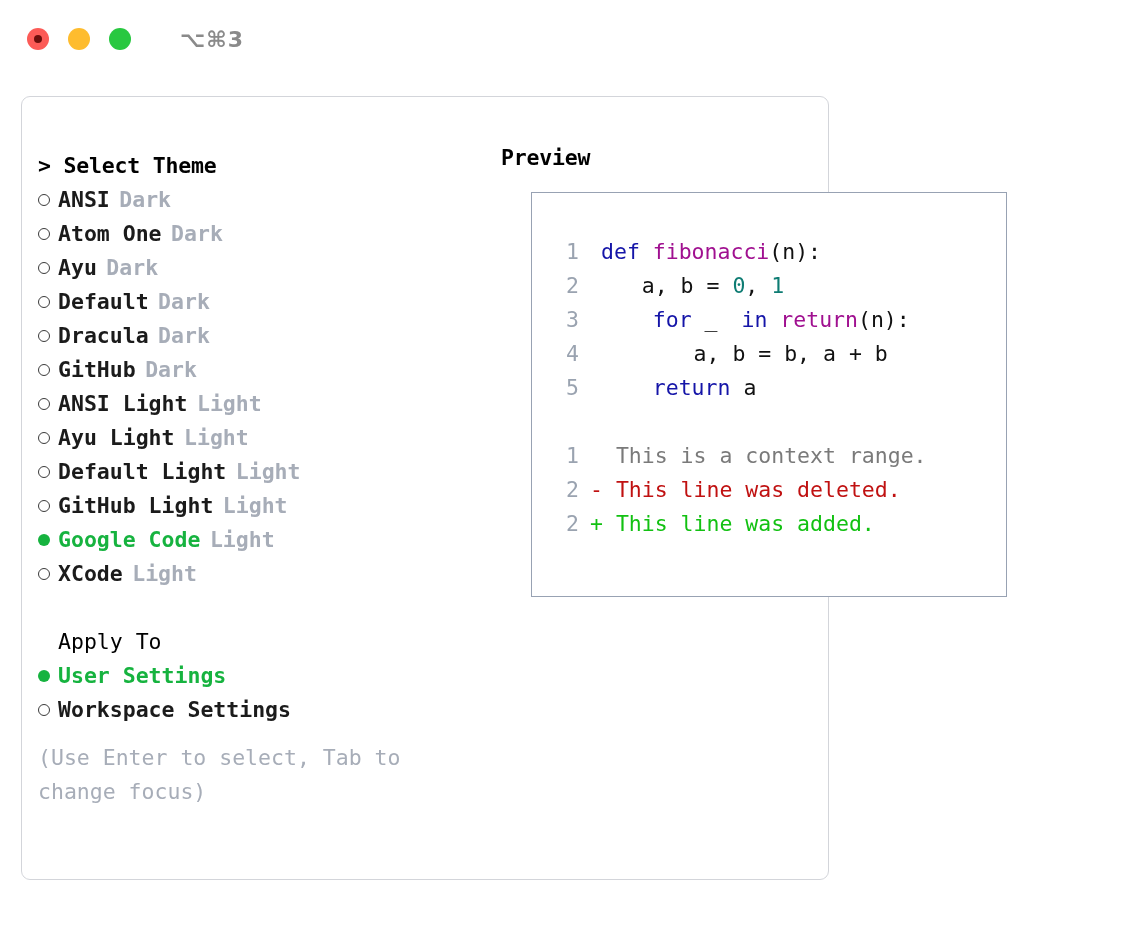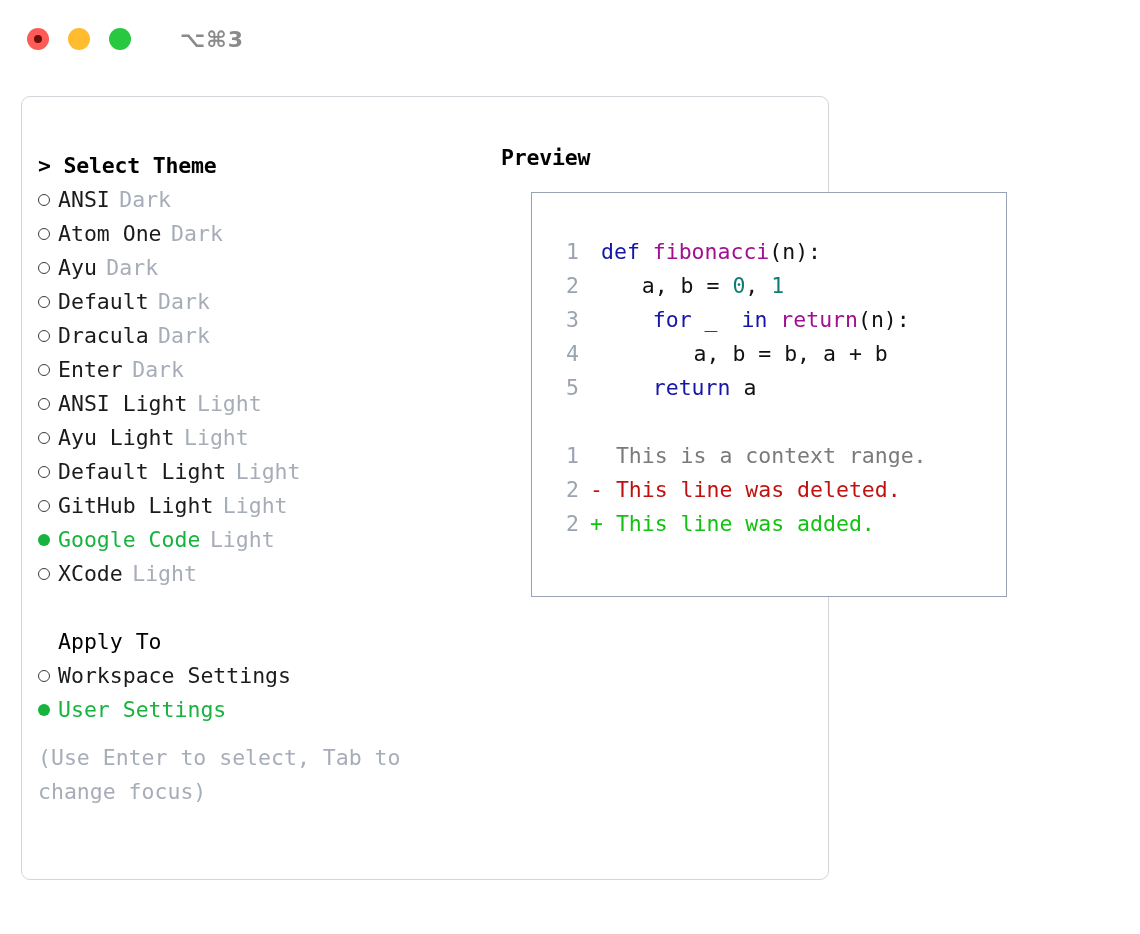--- a/index.html
+++ b/index.html
@@ -112,20 +112,21 @@
     font-weight: 700;
     letter-spacing: -0.2px;
   }
 
   .opt-row {
     display: flex;
     align-items: center;
     font-size: 21.5px;
     line-height: 34px;
     white-space: pre;
+    font-weight: bold;
   }
   .bullet {
     display: inline-block;
     width: 20px;
     flex: 0 0 20px;
     font-size: 21.5px;
     line-height: 34px;
   }
   .bullet-dot {
     position: relative;
@@ -230,36 +231,36 @@
     <div id="theme-column">
 
       <div class="section-title" id="select-theme-title">&gt; Select Theme</div>
 
       <div id="theme-list">
           <div class="opt-row"><span class="bullet bullet-hollow"><span class="bullet-dot"></span></span><span class="opt-name">ANSI</span><span class="opt-kind">Dark</span></div>
           <div class="opt-row"><span class="bullet bullet-hollow"><span class="bullet-dot"></span></span><span class="opt-name">Atom One</span><span class="opt-kind">Dark</span></div>
           <div class="opt-row"><span class="bullet bullet-hollow"><span class="bullet-dot"></span></span><span class="opt-name">Ayu</span><span class="opt-kind">Dark</span></div>
           <div class="opt-row"><span class="bullet bullet-hollow"><span class="bullet-dot"></span></span><span class="opt-name">Default</span><span class="opt-kind">Dark</span></div>
           <div class="opt-row"><span class="bullet bullet-hollow"><span class="bullet-dot"></span></span><span class="opt-name">Dracula</span><span class="opt-kind">Dark</span></div>
-          <div class="opt-row"><span class="bullet bullet-hollow"><span class="bullet-dot"></span></span><span class="opt-name">Enter</span><span class="opt-kind">Dark</span></div>
+          <div class="opt-row"><span class="bullet bullet-hollow"><span class="bullet-dot"></span></span><span class="opt-name">GitHub</span><span class="opt-kind">Dark</span></div>
           <div class="opt-row"><span class="bullet bullet-hollow"><span class="bullet-dot"></span></span><span class="opt-name">ANSI Light</span><span class="opt-kind">Light</span></div>
           <div class="opt-row"><span class="bullet bullet-hollow"><span class="bullet-dot"></span></span><span class="opt-name">Ayu Light</span><span class="opt-kind">Light</span></div>
           <div class="opt-row"><span class="bullet bullet-hollow"><span class="bullet-dot"></span></span><span class="opt-name">Default Light</span><span class="opt-kind">Light</span></div>
           <div class="opt-row"><span class="bullet bullet-hollow"><span class="bullet-dot"></span></span><span class="opt-name">GitHub Light</span><span class="opt-kind">Light</span></div>
           <div class="opt-row selected"><span class="bullet bullet-filled"><span class="bullet-dot"></span></span><span class="opt-name">Google Code</span><span class="opt-kind">Light</span></div>
           <div class="opt-row"><span class="bullet bullet-hollow"><span class="bullet-dot"></span></span><span class="opt-name">XCode</span><span class="opt-kind">Light</span></div>
         </div>
 
       <div class="spacer-row"></div>
 
       <div class="section-title" id="apply-to-title">Apply To</div>
 
       <div id="apply-list">
+          <div class="opt-row selected"><span class="bullet bullet-filled"><span class="bullet-dot"></span></span><span class="opt-name">User Settings</span></div>
           <div class="opt-row"><span class="bullet bullet-hollow"><span class="bullet-dot"></span></span><span class="opt-name">Workspace Settings</span></div>
-          <div class="opt-row selected"><span class="bullet bullet-filled"><span class="bullet-dot"></span></span><span class="opt-name">User Settings</span></div>
         </div>
 
       <div id="hint-text">(Use Enter to select, Tab to change focus)</div>
     </div>
 
     <div id="preview-column">
       <div class="section-title" id="preview-title">Preview</div>
 
       <div id="preview-box">
         <div id="code-area">

